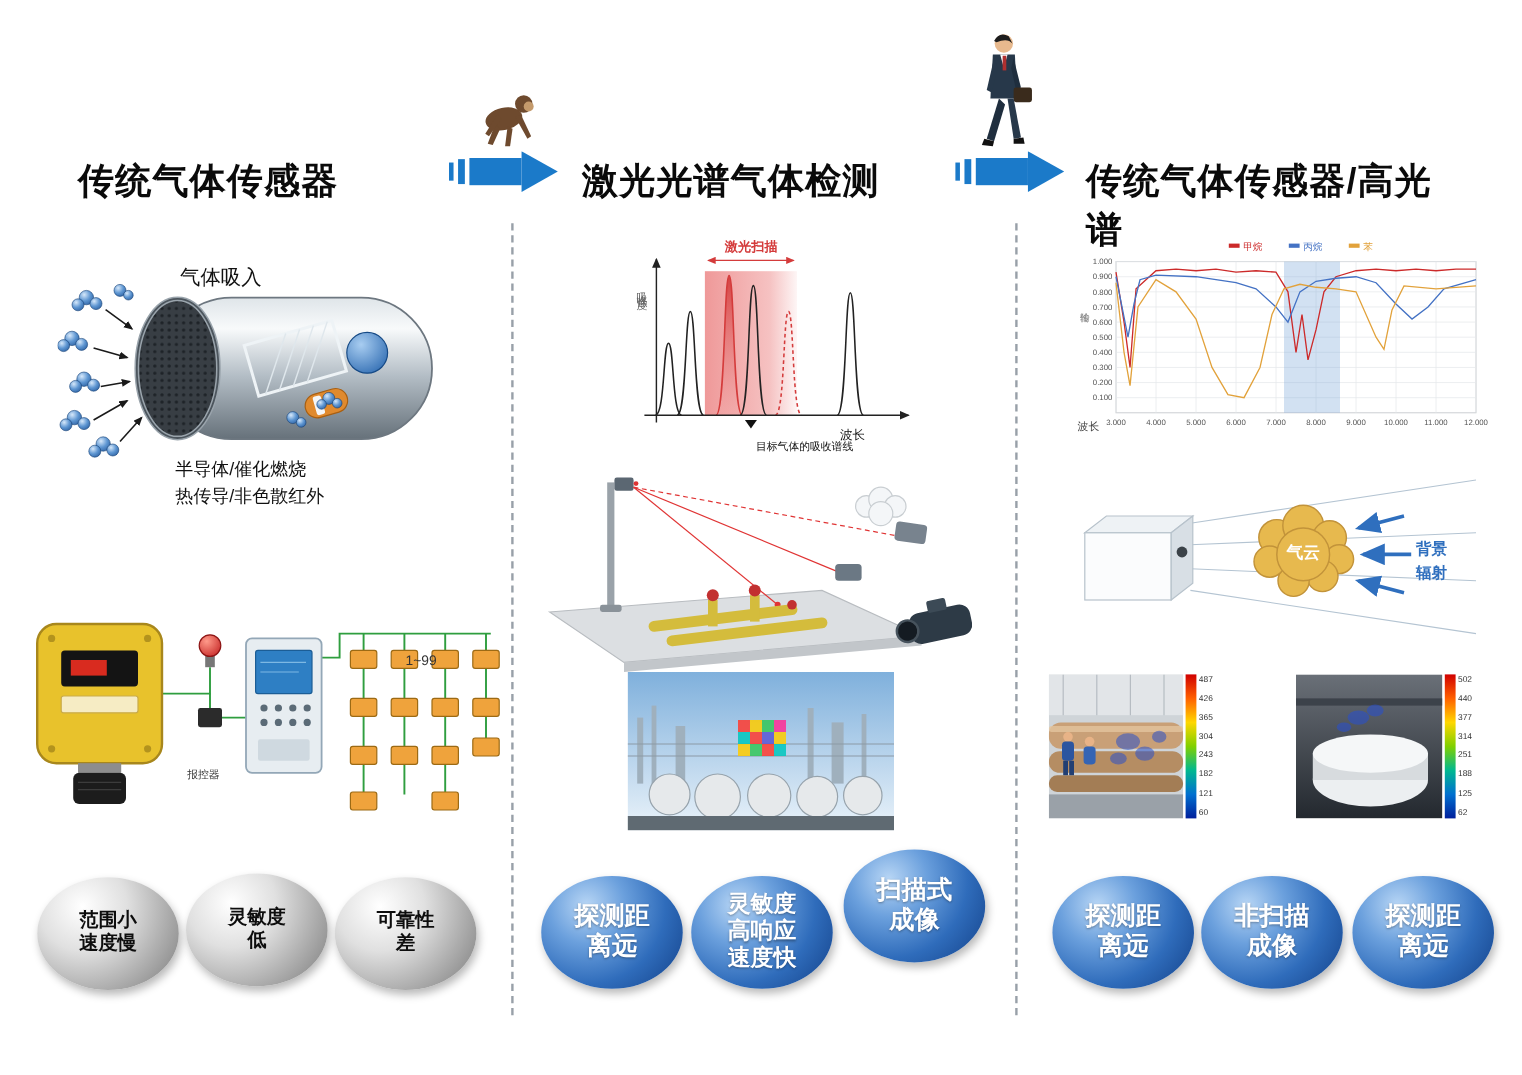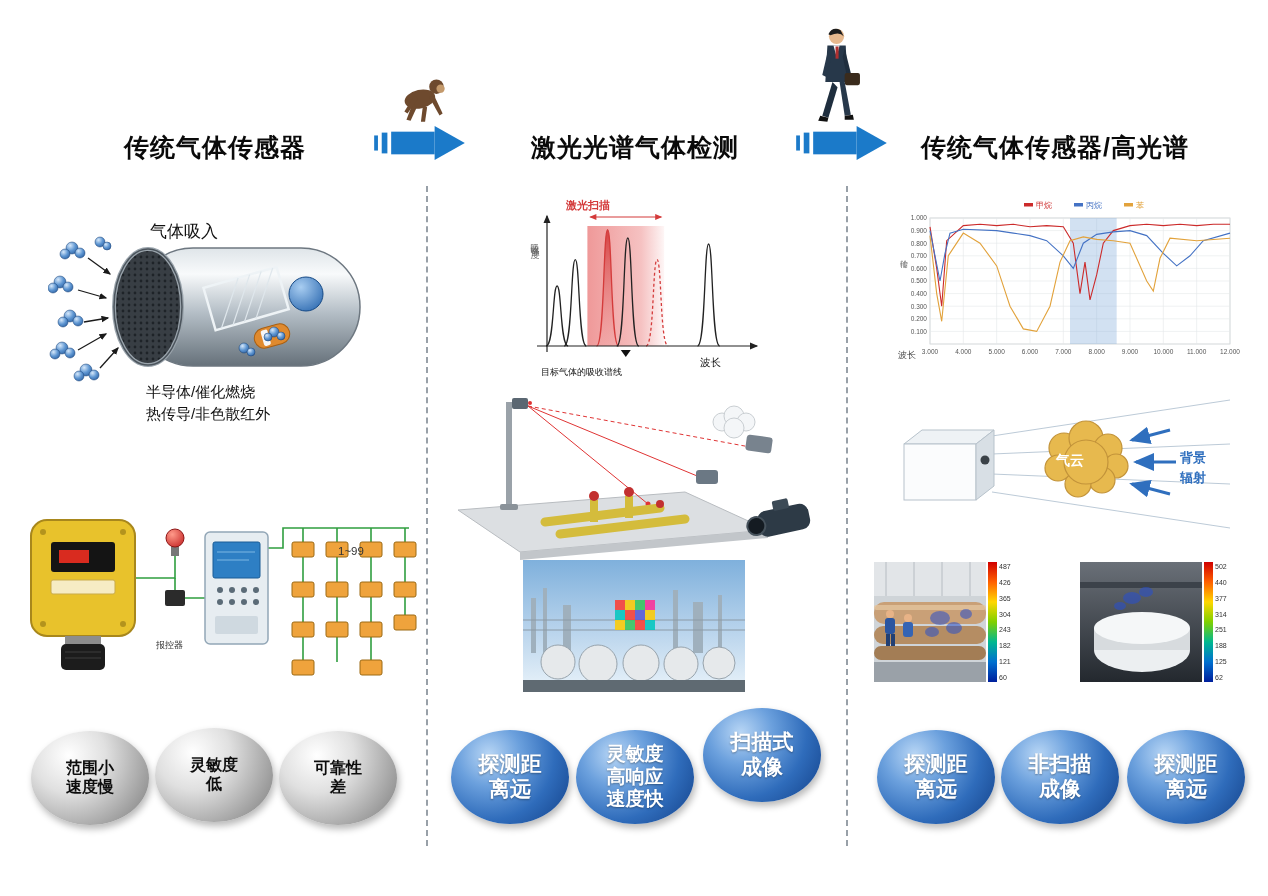--- a/index.html
+++ b/index.html
@@ -1,19 +1,19 @@
 <!DOCTYPE html>
 <html><head>
 <meta charset="utf-8">
 <style>
   *{margin:0;padding:0;box-sizing:border-box;}
   html,body{width:1268px;height:896px;}
   body{background:#ffffff;font-family:"Liberation Sans","DejaVu Sans",sans-serif;position:relative;overflow:hidden;}
   .abs{position:absolute;}
-  .title{position:absolute;width:300px;text-align:center;font-size:25px;font-weight:bold;color:#0a0a0a;letter-spacing:1px;}
+  .title{position:absolute;width:300px;text-align:left;font-size:30px;font-weight:bold;color:#0a0a0a;letter-spacing:1px;}
   .sep{position:absolute;width:0;border-left:2px dashed #98a0a8;height:660px;top:186px;}
   .arrow{color:#1b7ac9;}
   .badge{position:absolute;width:118px;height:94px;border-radius:50%;display:flex;align-items:center;justify-content:center;
          text-align:center;white-space:pre-line;font-weight:bold;line-height:1.18;box-shadow:2px 4px 7px rgba(0,0,0,0.28);}
   .badge.blue{background:radial-gradient(circle at 32% 26%, #b8d6f5 0%, #6ba0dd 30%, #2f6cbb 62%, #123f86 100%);
               color:#fff;font-size:21px;text-shadow:0 1px 2px rgba(0,0,0,.35);}
   .badge.blue.small{font-size:19px;}
   .badge.gray{background:radial-gradient(circle at 32% 26%, #ffffff 0%, #e0e0e0 35%, #a8a8a8 70%, #787878 100%);
               color:#0d0d0d;font-size:16px;}
   .vlabel{writing-mode:vertical-rl;text-orientation:upright;}
@@ -276,24 +276,24 @@
       <path d="M 41.28 150 C 49.28 150 47.78 63.60000000000001 52.28 63.60000000000001 C 56.78 63.60000000000001 55.28 150 63.28 150" fill="none" stroke="#222" stroke-width="1.3"></path>
       <path d="M 73.6 150 C 81.6 150 80.1 33.60000000000001 84.6 33.60000000000001 C 89.1 33.60000000000001 87.6 150 95.6 150" fill="url(#redPeakFill)" stroke="#d43b3b" stroke-width="1.3"></path>
       <path d="M 93.80000000000001 150 C 101.80000000000001 150 100.30000000000001 42 104.80000000000001 42 C 109.30000000000001 42 107.80000000000001 150 115.80000000000001 150" fill="none" stroke="#222" stroke-width="1.3"></path>
       <path d="M 123.09 150 C 131.09 150 129.59 63.60000000000001 134.09 63.60000000000001 C 138.59 63.60000000000001 137.09 150 145.09 150" fill="none" stroke="#d43b3b" stroke-width="1.3" stroke-dasharray="3,2.5"></path>
       <path d="M 174.60000000000002 150 C 182.60000000000002 150 181.10000000000002 48 185.60000000000002 48 C 190.10000000000002 48 188.60000000000002 150 196.60000000000002 150" fill="none" stroke="#222" stroke-width="1.3"></path>
     </g>
   <line x1="14" y1="150" x2="234" y2="150" stroke="#222" stroke-width="1.2" marker-end="url(#axArr)"></line>
   <line x1="24" y1="156" x2="24" y2="20" stroke="#222" stroke-width="1.2" marker-end="url(#axArr)"></line>
   <polygon id="target-marker" points="97.78,154 107.78,154 102.78,161" fill="#111"></polygon>
 </svg>
-<div class="overlay" style="left:566px;top:198px;width:120px;text-align:left;font-size:11px;font-weight:bold;color:#d43b3b">激光扫描</div>
+<div class="overlay" style="left:566px;top:198px;width:120px;text-align:center;font-size:11px;font-weight:bold;color:#d43b3b">激光扫描</div>
 <div class="overlay vlabel" style="left:528px;top:236px;font-size:9px;color:#666;letter-spacing:2px">吸收强度</div>
 <div class="overlay" style="left:700px;top:356px;font-size:10.5px">波长</div>
-<div class="overlay" style="left:541px;top:366px;width:170px;text-align:left;font-size:9px">目标气体的吸收谱线</div>
+<div class="overlay" style="left:541px;top:366px;width:170px;text-align:right;font-size:9px">目标气体的吸收谱线</div>
 
 <svg class="abs" style="left:450px;top:392px" width="372" height="168" viewBox="0 0 372 168">
   <polygon points="8,118 235,100 318,138 70,160" fill="#dcdfe2" stroke="#b8bcc0"></polygon>
   <polygon points="70,160 318,138 318,146 70,168" fill="#c2c6ca"></polygon>
   <rect x="56" y="10" width="6" height="104" fill="#9aa2a9"></rect>
   <rect x="50" y="112" width="18" height="6" rx="2" fill="#8a9299"></rect>
   <rect x="62" y="6" width="16" height="11" rx="2" fill="#5b6772"></rect>
   <circle cx="80" cy="11" r="2" fill="#dd3333"></circle>
   <g stroke="#e03434" stroke-width="1">
     <line x1="78" y1="14" x2="252" y2="86"></line>
@@ -470,21 +470,21 @@
       <circle cx="204" cy="88" r="13"></circle>
     <circle cx="184" cy="72" r="13"></circle>
       <circle cx="212" cy="66" r="22"></circle>
   </g>
   <g stroke="#2f6fbe" stroke-width="3" marker-end="url(#bArr)">
     <line x1="296" y1="34" x2="258" y2="44"></line>
     <line x1="302" y1="66" x2="262" y2="66"></line>
     <line x1="296" y1="98" x2="258" y2="88"></line>
   </g>
 </svg>
-<div class="overlay" style="left:1056px;top:452px;width:60px;color:#fff;font-weight:bold;font-size:14px">气云</div>
+<div class="overlay" style="left:1056px;top:452px;width:60px;text-align:center;color:#fff;font-weight:bold;font-size:14px">气云</div>
 <div class="overlay" style="left:1180px;top:448px;color:#2f6fbe;font-size:13px;font-weight:600;white-space:pre-line;line-height:1.5">背景
 辐射</div>
 
 <div class="abs thermal" style="left:874px;top:562px">
   <svg width="112" height="120" viewBox="0 0 112 120">
     <rect width="112" height="120" fill="#cfd4d8"></rect>
     <rect width="112" height="34" fill="#e2e5e8"></rect>
     <g stroke="#b6bcc2">
         <line x1="12" y1="0" x2="12" y2="34"></line>
         <line x1="40" y1="0" x2="40" y2="34"></line>

